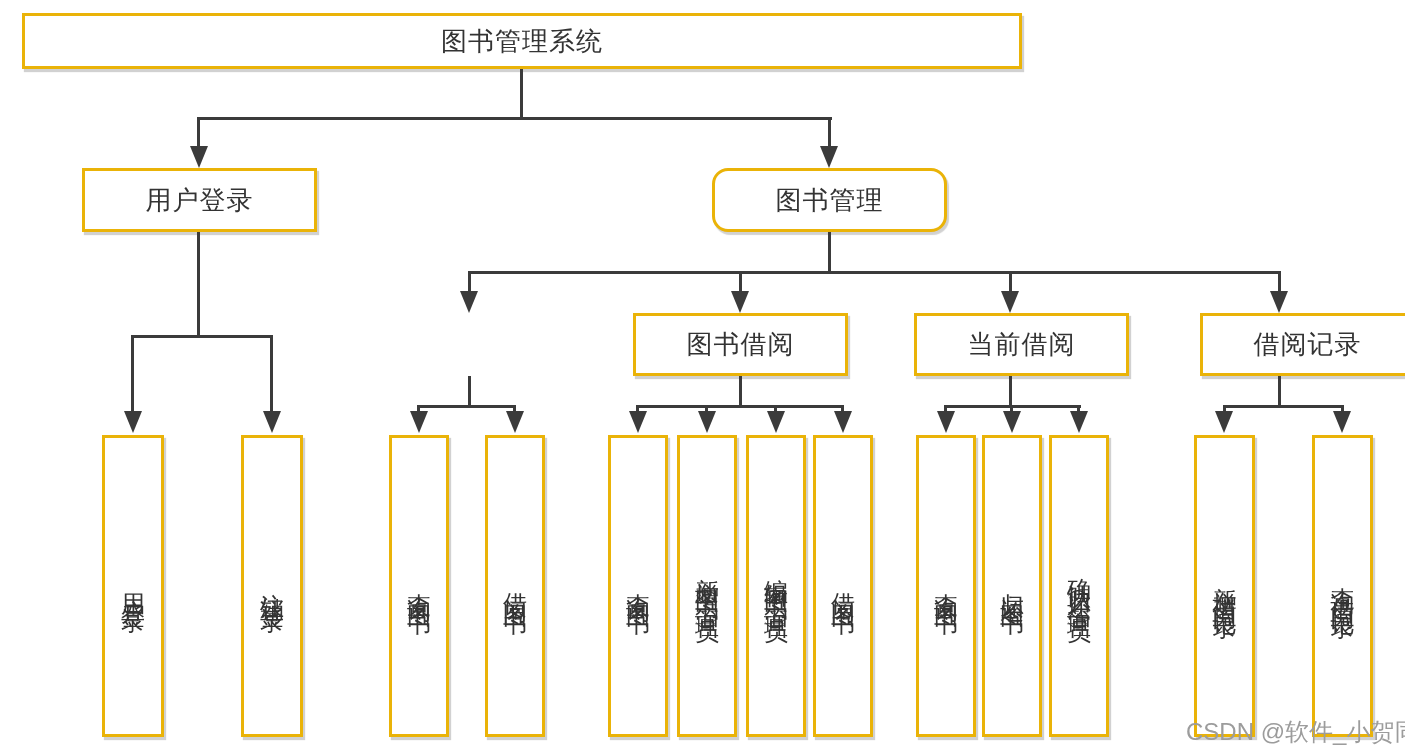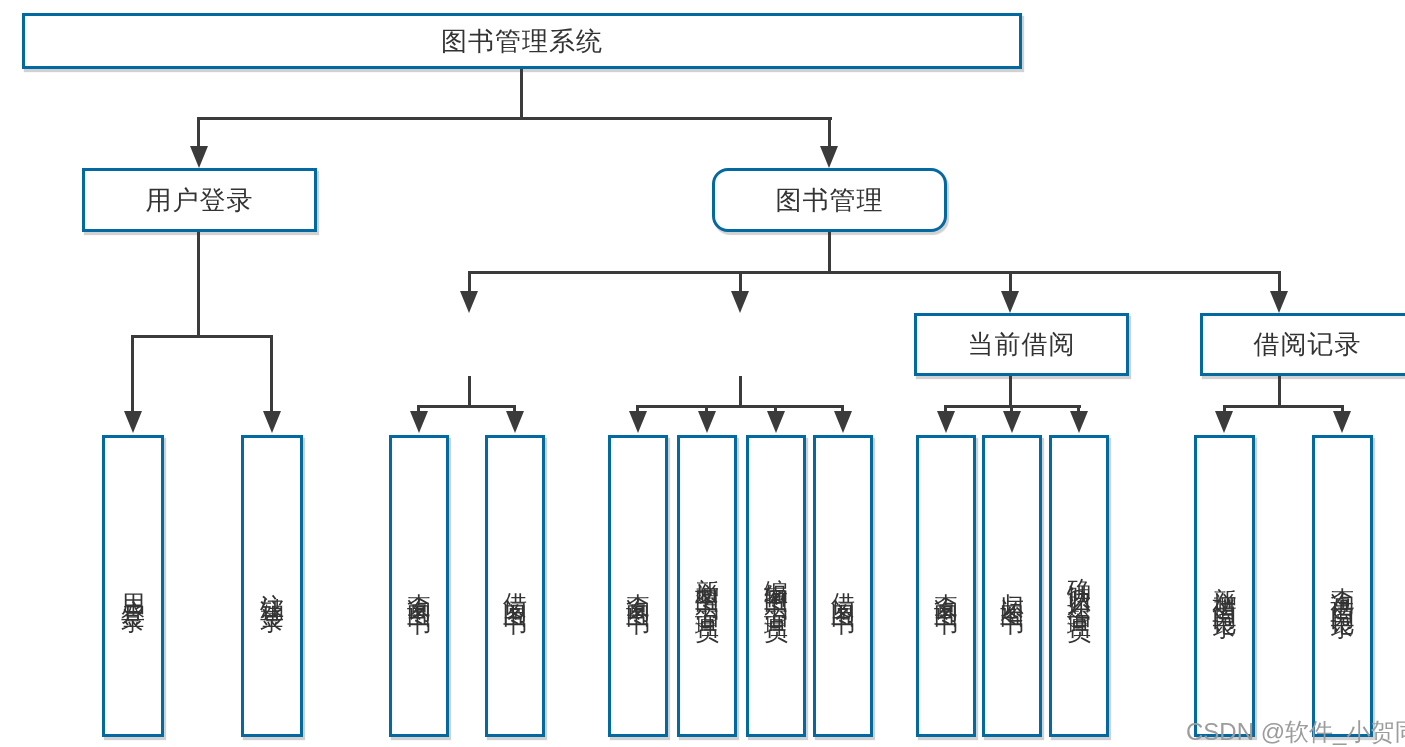--- a/index.html
+++ b/index.html
@@ -2,21 +2,21 @@
 <html><head>
 <meta charset="utf-8">
 <style>
   html,body { margin:0; padding:0; background:#ffffff; }
   .canvas {
     position:relative; width:1405px; height:747px; background:#ffffff;
     font-family:"Liberation Sans", sans-serif; overflow:hidden;
   }
   .box {
     position:absolute; box-sizing:border-box; background:#ffffff;
-    border:3px solid #0369a1; box-shadow:2px 3px 1px rgba(0,0,0,0.18);
+    border:3px solid #eab308; box-shadow:2px 3px 1px rgba(0,0,0,0.18);
     display:flex; align-items:center; justify-content:center; color:#333333;
   }
   .hlabel { font-size:26px; letter-spacing:1px; white-space:nowrap; }
   .vlabel { writing-mode:vertical-lr; text-orientation:mixed; font-size:24px; letter-spacing:6px; line-height:1; }
   .vline { position:absolute; width:3px; background:#3b3b3b; }
   .hline { position:absolute; height:3px; background:#3b3b3b; }
   .arrow {
     position:absolute; width:0; height:0;
     border-left:9px solid transparent; border-right:9px solid transparent;
     border-top:22px solid #3b3b3b;
@@ -35,20 +35,23 @@
     <span class="hlabel">图书管理系统</span>
   </div>
 
   <div class="box" style="left:82px; top:168px; width:235px; height:64px;">
     <span class="hlabel">用户登录</span>
   </div>
   <div class="box" style="left:712px; top:168px; width:235px; height:64px;border-radius:16px;">
     <span class="hlabel">图书管理</span>
   </div>
 
+  <div class="box" style="left:633px; top:313px; width:215px; height:63px;">
+    <span class="hlabel">图书借阅</span>
+  </div>
   <div class="box" style="left:903px; top:313px; width:215px; height:63px;margin-left:11px;">
     <span class="hlabel">当前借阅</span>
   </div>
   <div class="box" style="left:1172px; top:313px; width:215px; height:63px;margin-left:28px;">
     <span class="hlabel">借阅记录</span>
   </div>
 
   <div class="box" style="left:102px; top:435px; width:62px; height:302px;">
     <span class="vlabel">用户登录</span>
   </div>

